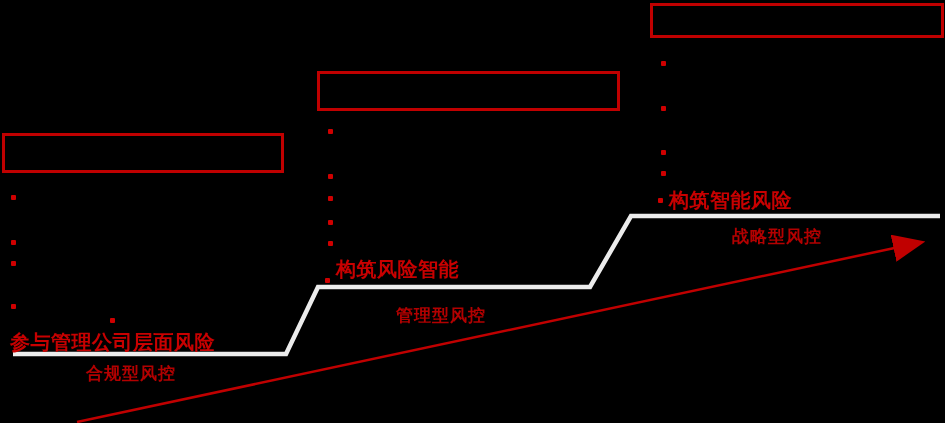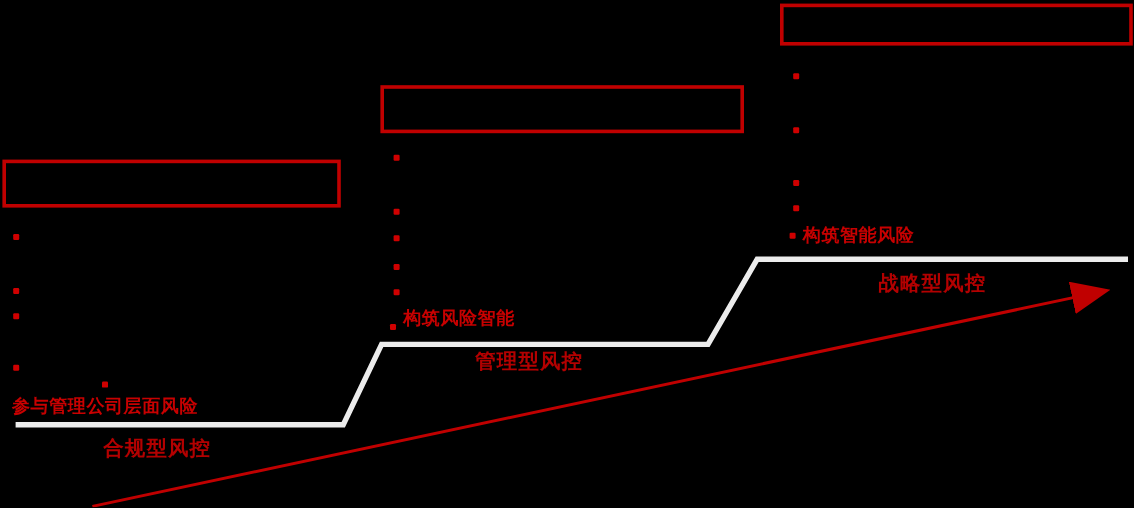--- a/index.html
+++ b/index.html
@@ -7,29 +7,29 @@
     position:relative;width:945px;height:423px;background:#000;overflow:hidden;
     font-family:"Liberation Sans","DejaVu Sans",sans-serif;
   }
   .lines{position:absolute;left:0;top:0;width:945px;height:423px;}
   .title-box{position:absolute;border:3px solid #c00000;background:transparent;box-sizing:border-box;}
   .box-1{left:2px;top:133px;width:282px;height:40px;}
   .box-2{left:317px;top:71px;width:303px;height:40px;}
   .box-3{left:650px;top:3px;width:294px;height:35px;}
   .dot{position:absolute;width:5px;height:5px;background:#cf0000;border-radius:1px;}
   .hl{position:absolute;display:flex;align-items:center;gap:6px;color:#c80000;
-      font-size:15px;font-weight:bold;letter-spacing:0.5px;white-space:nowrap;}
+      font-size:20px;font-weight:bold;letter-spacing:0.5px;white-space:nowrap;}
   .hl .hl-dot{width:5px;height:5px;background:#cf0000;border-radius:1px;flex:0 0 auto;}
   .hl-1{left:10px;top:318px;flex-direction:column;}
   .hl-2{left:325px;top:256px;align-items:flex-end;}
   .hl-3{left:658px;top:187px;}
   .stage-label{position:absolute;color:#b30000;font-size:17px;font-weight:bold;
       letter-spacing:1px;white-space:nowrap;}
   .label-1{left:86px;top:362px;}
-  .label-2{left:396px;top:290px;font-family:Liberation Mono, monospace;}
+  .label-2{left:396px;top:304px;font-family:Liberation Mono, monospace;}
   .label-3{left:732px;top:225px;}
 </style>
 </head>
 <body>
 
 <div class="canvas">
 
   <svg class="lines" viewBox="0 0 945 423">
     <defs>
       <marker id="ah" markerWidth="13" markerHeight="11" refX="10" refY="5.5" orient="auto">

